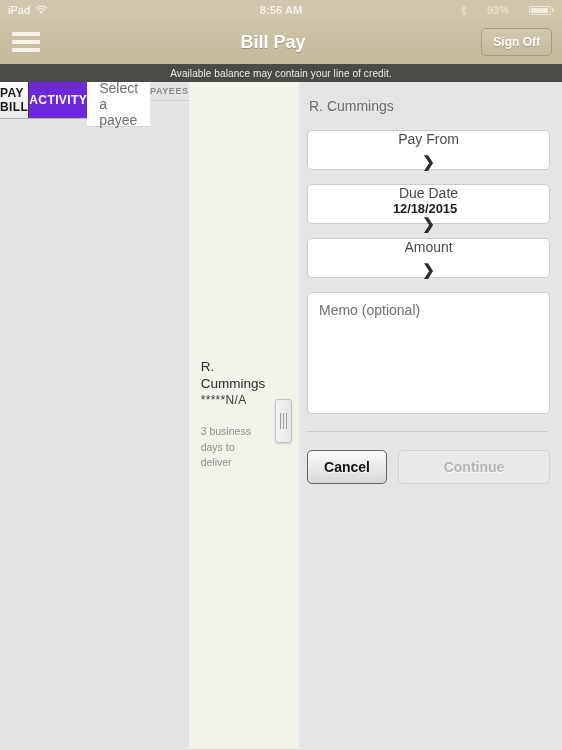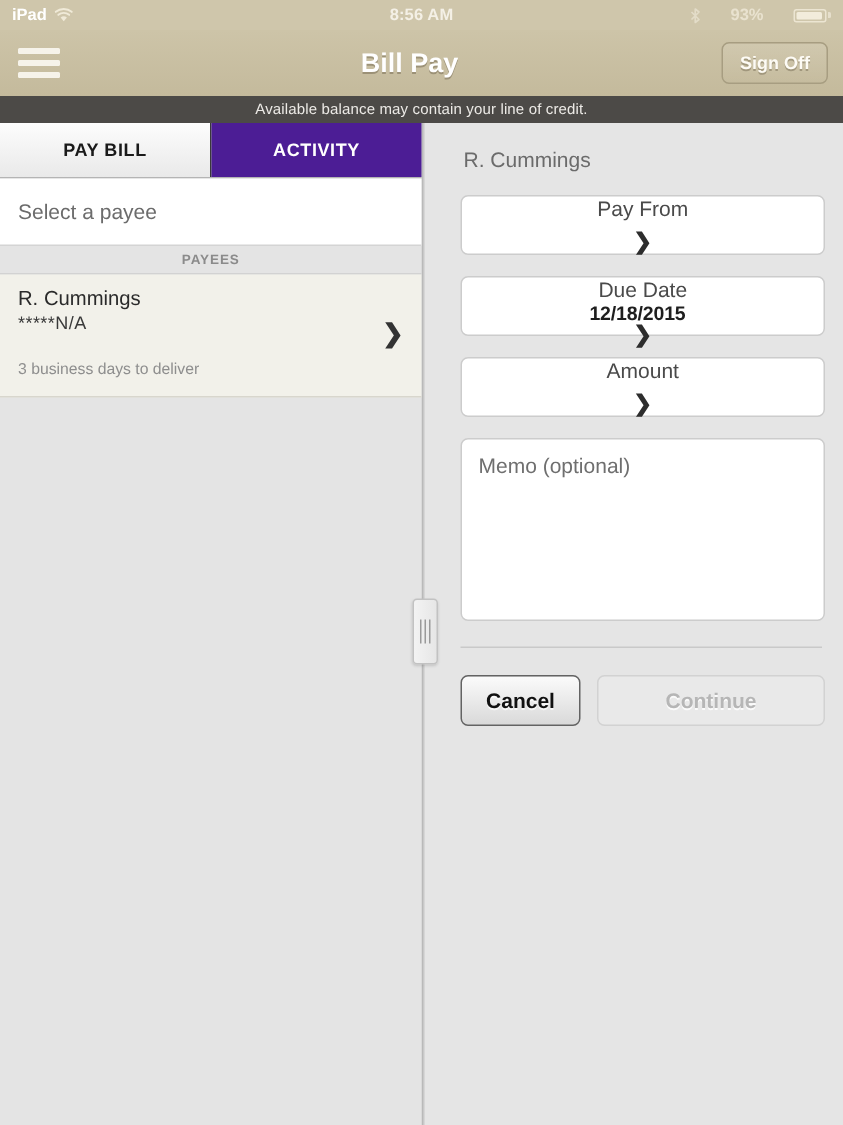--- a/index.html
+++ b/index.html
@@ -26,21 +26,20 @@
     box-sizing: border-box;
     font-size: 11px;
     color: #ffffff;
     position: relative;
   }
   .status-left {
     display: flex;
     align-items: center;
     gap: 5px;
     flex: 0 0 auto;
-    font-weight: bold;
   }
   .status-center {
     position: absolute;
     left: 0; right: 0;
     text-align: center;
     font-size: 11px;
     font-weight: bold;
     color: #f4f0e6;
     letter-spacing: 0.1px;
   }
@@ -154,21 +153,21 @@
     background: #e3e3e3;
   }
 
   
   .master {
     width: 282px;
     background: #e4e4e4;
     border-right: 1px solid #b9b9b9;
     box-sizing: border-box;
     display: flex;
-    flex-direction: column;
+    flex-direction: row;
   }
   .tabs {
     display: flex;
     height: 36px;
     border-bottom: 1px solid #b4b4b4;
   }
   .tab {
     flex: 1;
     display: flex;
     align-items: center;
@@ -177,21 +176,21 @@
     font-weight: bold;
     letter-spacing: 0.4px;
     cursor: pointer;
   }
   .tab.selected {
     background: linear-gradient(to bottom, #fdfdfd 0%, #e9e9e9 100%);
     color: #1a1a1a;
     border-right: 1px solid #3a3a3a;
   }
   .tab.unselected {
-    background: #4c1d95;
+    background: #6d28d9;
     color: #ffffff;
   }
   .select-payee-row {
     height: 44px;
     background: #ffffff;
     display: flex;
     align-items: center;
     padding: 0 12px;
     font-size: 14px;
     color: #6c6c6c;

